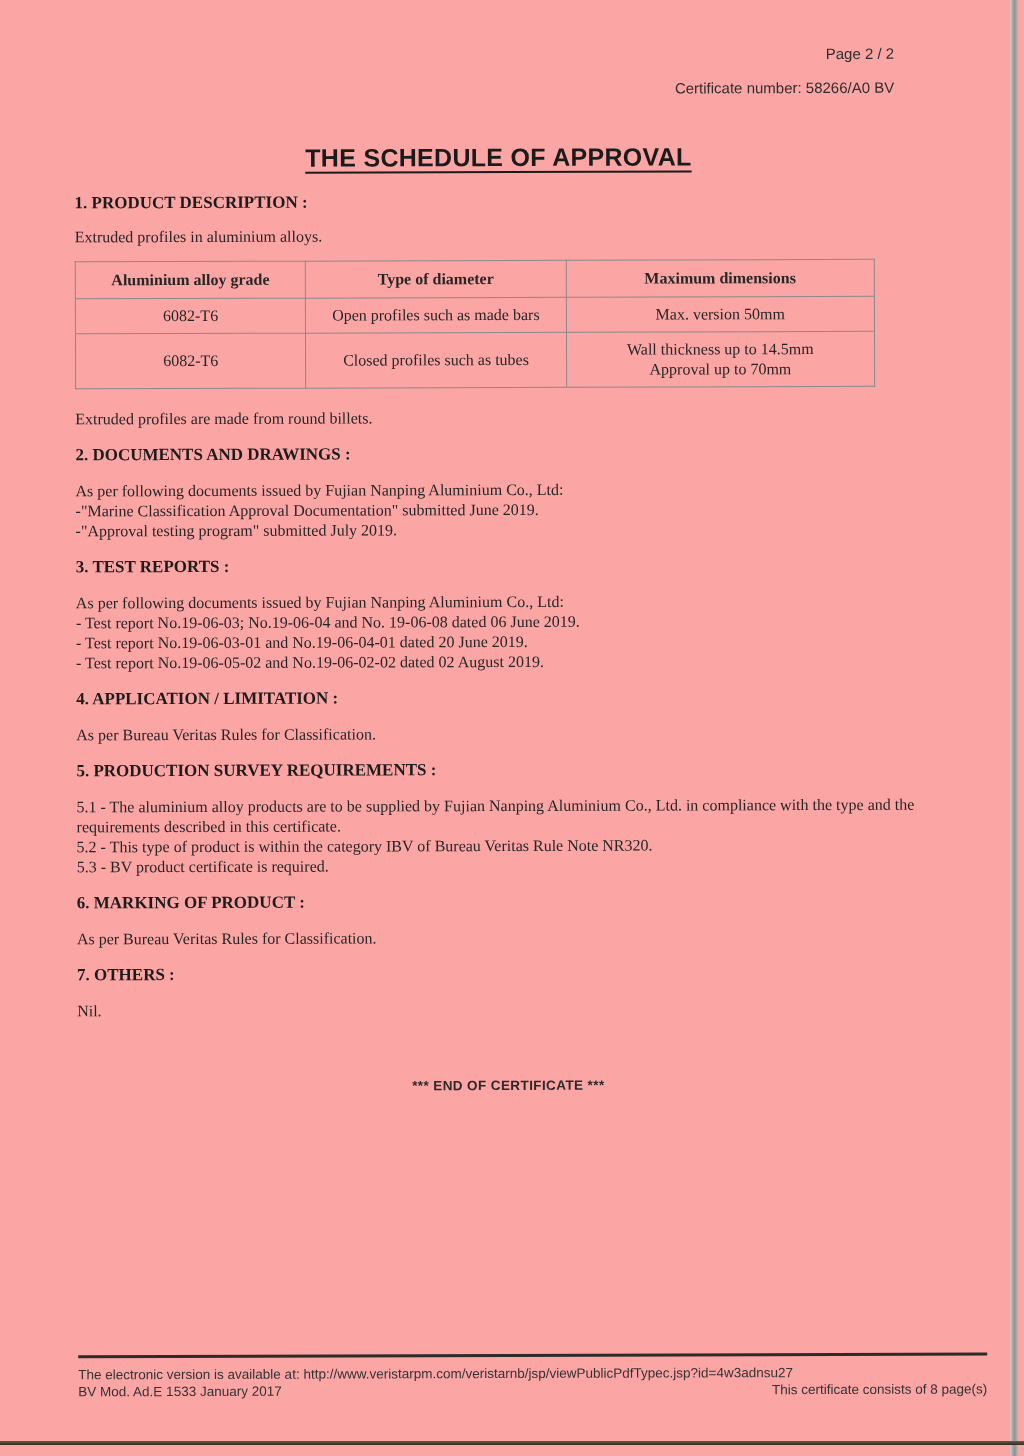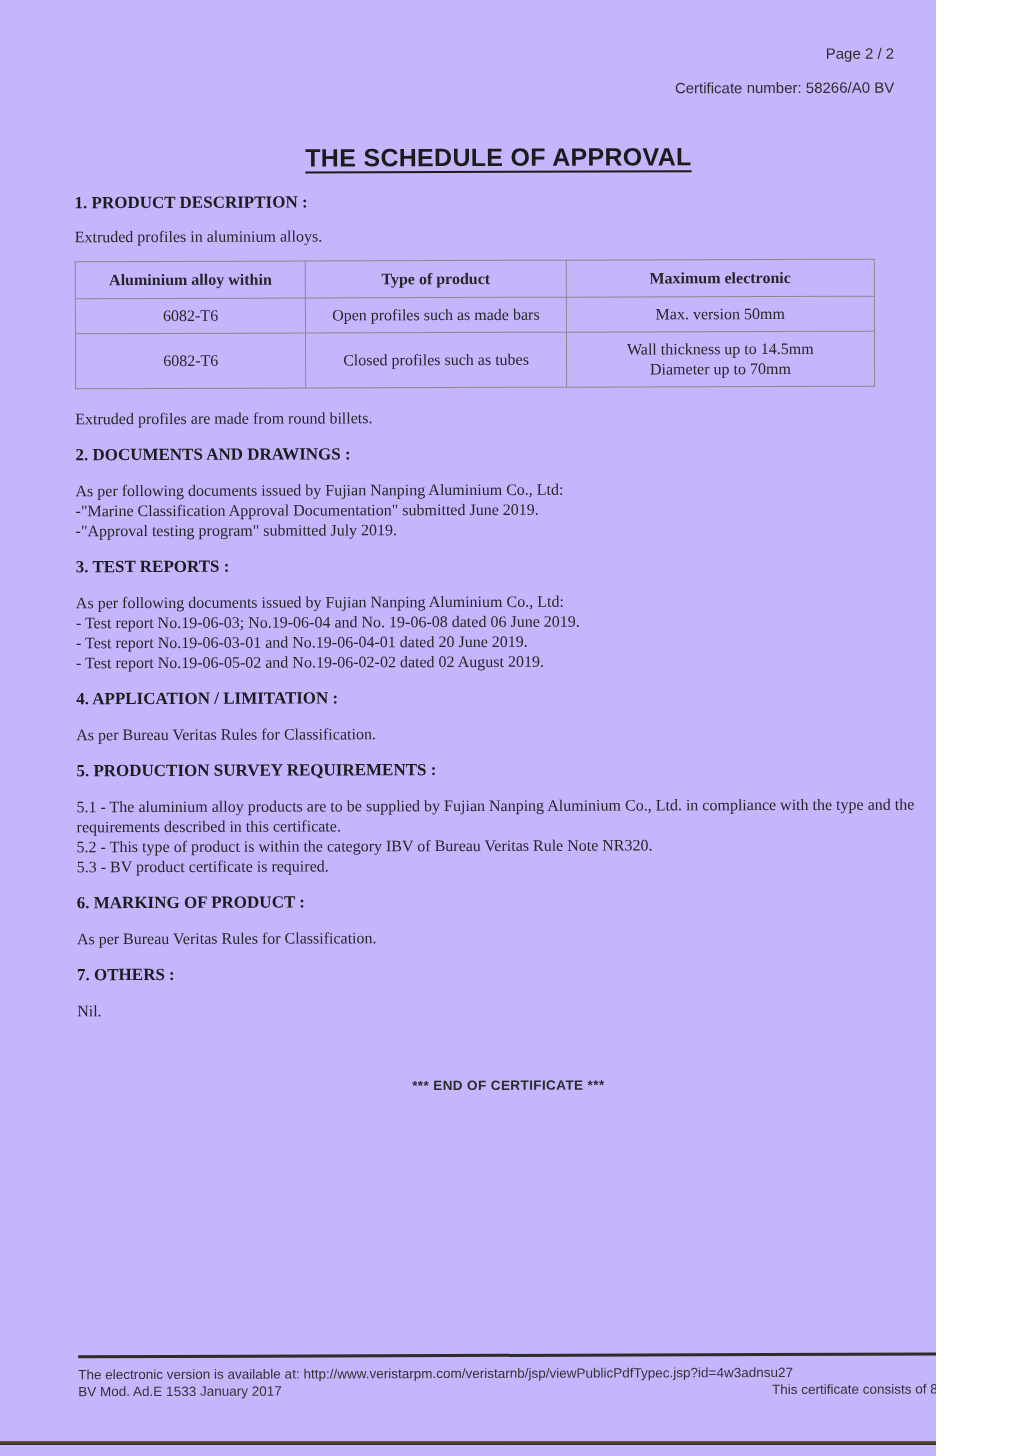--- a/index.html
+++ b/index.html
@@ -1,18 +1,18 @@
 <!DOCTYPE html>
 <html><head>
 <meta charset="utf-8">
 <style>
   html,body { margin:0; padding:0; background:#ffffff; }
   .page {
-    position:relative; width:936px; height:1456px;
-    background:#c4b5fd; overflow:hidden;
+    position:relative; width:1024px; height:1456px;
+    background:#fca5a5; overflow:hidden;
     font-family:"Liberation Serif", serif; color:#262626;
   }
   .scan-rotate { position:absolute; inset:0; transform:rotate(-0.18deg); transform-origin:50% 45%; }
 
   
   .doc-header { padding-top:46px; padding-right:94px; text-align:right;
     font-family:"Liberation Sans", sans-serif; font-size:15px; color:#2e2e2e; }
   .doc-header .page-label { margin-bottom:17px; }
 
   
@@ -72,34 +72,34 @@
       <div class="body-line para">Extruded profiles in aluminium alloys.</div>
 
       <table class="approval">
         <colgroup>
             <col class="col1">
             <col class="col2">
             <col class="col3">
           </colgroup>
         <tbody>
             <tr>
-          <th>Aluminium alloy within</th>
-          <th>Type of product</th>
-          <th>Maximum electronic</th>
+          <th>Aluminium alloy grade</th>
+          <th>Type of diameter</th>
+          <th>Maximum dimensions</th>
         </tr>
         <tr>
           <td>6082-T6</td>
           <td>Open profiles such as made bars</td>
           <td>Max. version 50mm</td>
         </tr>
         <tr class="tall">
           <td>6082-T6</td>
           <td>Closed profiles such as tubes</td>
           <td>Wall thickness up to 14.5mm
-Diameter up to 70mm</td>
+Approval up to 70mm</td>
         </tr>
       </tbody>
         </table>
 
       <div class="body-line" style="margin-top:20px;">Extruded profiles are made from round billets.</div>
 
       <div class="sec-heading">2. DOCUMENTS AND DRAWINGS :</div>
       <div class="lines">
         <div class="body-line">As per following documents issued by Fujian Nanping Aluminium Co., Ltd:</div>
         <div class="body-line">-"Marine Classification Approval Documentation" submitted June 2019.</div>

